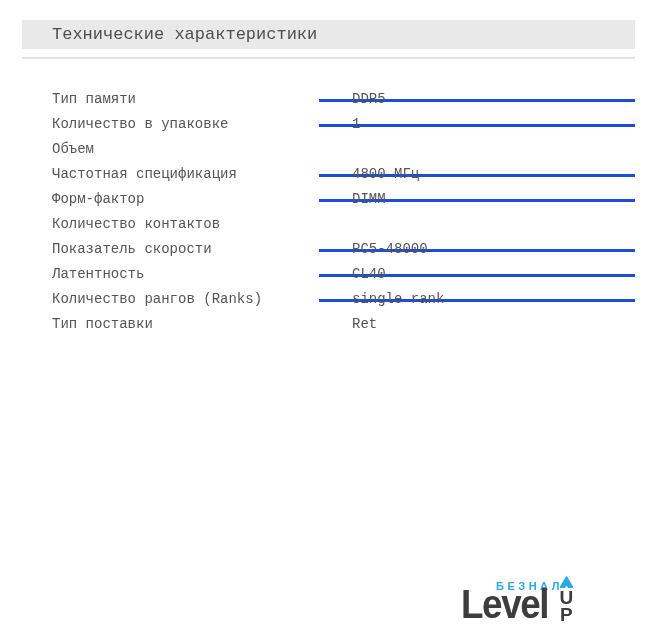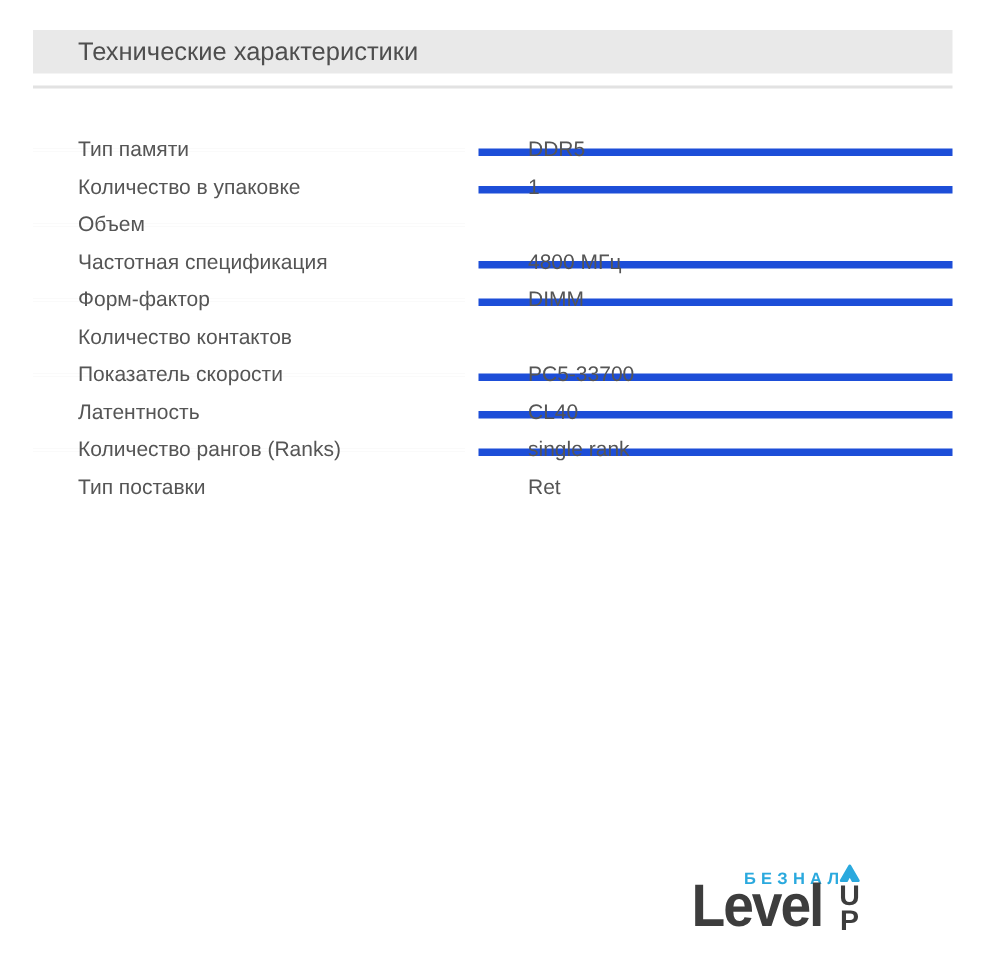--- a/index.html
+++ b/index.html
@@ -7,20 +7,21 @@
     width: 657px; height: 640px;
     background: #ffffff;
     position: relative;
     overflow: hidden;
     font-family: "Liberation Sans", "DejaVu Sans", sans-serif;
   }
   .spec-card {
     position: absolute;
     left: 22px; top: 20px;
     width: 613px;
+    font-family: Liberation Mono, monospace;
   }
   .spec-header {
     height: 29px;
     background: #e9e9e9;
     display: flex;
     align-items: center;
     padding-left: 30px;
     box-sizing: border-box;
     font-size: 17px;
     color: #4e4e4e;
@@ -42,21 +43,21 @@
   }
   .cell.label {
     width: 288px;
     background: #e9e9e9;
     border-bottom: 2px solid #ffffff;
     padding-left: 30px;
     margin-right: 9px;
   }
   .cell.value {
     flex: 1;
-    border-bottom: 5px solid #1d4ed8;
+    border-bottom: 3px solid #1d4ed8;
     padding-left: 33px;
   }
   .row.last .cell.value { border-bottom: none; }
 
   
   .logo {
     position: absolute;
     left: 461px; top: 576px;
     display: flex;
     align-items: flex-start;
@@ -121,21 +122,21 @@
     </div>
     <div class="row">
       <div class="cell label">Форм-фактор</div>
       <div class="cell value">DIMM</div>
     </div>
     <div class="row">
       <div class="cell label">Количество контактов</div>
     </div>
     <div class="row">
       <div class="cell label">Показатель скорости</div>
-      <div class="cell value">PC5-33700</div>
+      <div class="cell value">PC5-48000</div>
     </div>
     <div class="row">
       <div class="cell label">Латентность</div>
       <div class="cell value">CL40</div>
     </div>
     <div class="row">
       <div class="cell label">Количество рангов (Ranks)</div>
       <div class="cell value">single rank</div>
     </div>
     <div class="row last">

